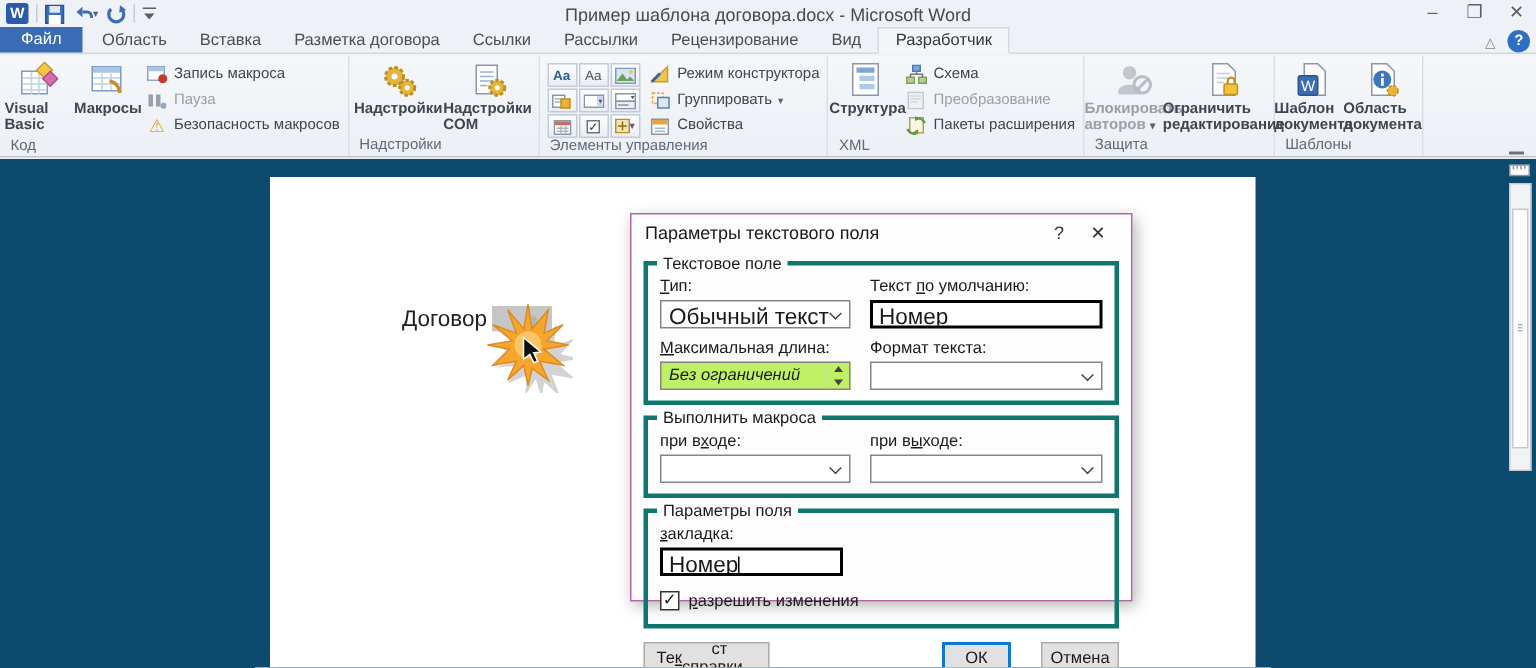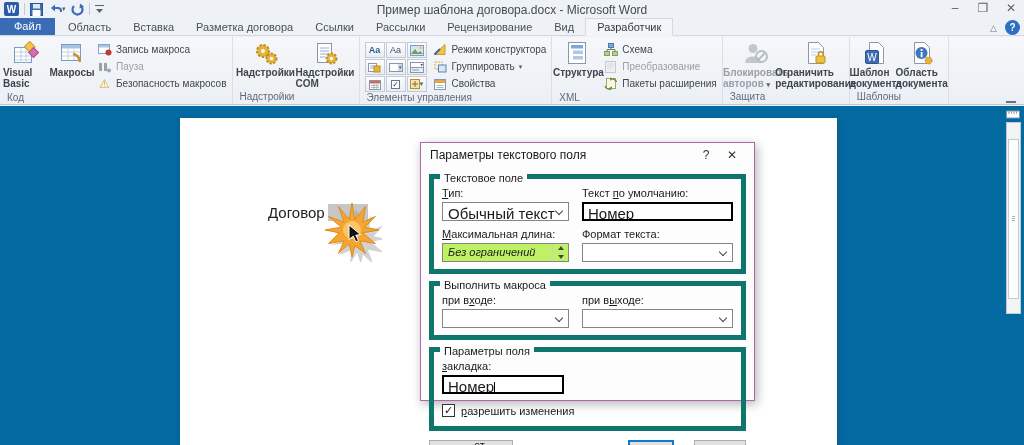--- a/index.html
+++ b/index.html
@@ -41,42 +41,42 @@
   .sicon { width:15px; height:14px; display:flex; align-items:center; justify-content:center; flex:none; }
   .dd { font-size:7px; color:#5a626d; }
   .warn { color:#e3a117; font-size:12px; }
   .ctl-grid { display:grid; grid-template-columns:repeat(3,20px); grid-auto-rows:16px; gap:1px; padding:3px 4px 0 2px; }
   .ctl { border:1px solid #c3cbd6; background:linear-gradient(#fdfdfe,#e9edf3); display:flex; align-items:center; justify-content:center; font-size:9px; }
   .ctl.aa-bold { font-weight:bold; color:#2d5e93; }
   .ctl.aa-plain { color:#4d5560; }
   .cbx { width:9px; height:9px; border:1px solid #6b7683; background:#fff; font-size:8px; line-height:8px; text-align:center; color:#333; }
 
   
-  .docarea { position:absolute; top:106px; left:0; right:0; bottom:0; background:#0369a1; }
+  .docarea { position:absolute; top:106px; left:0; right:0; bottom:0; background:#0c4a6e; }
   .page { position:absolute; left:180px; top:12px; width:657px; height:calc(100% - 12px); background:#fff; box-shadow:1px 1px 4px rgba(60,64,72,.45); }
   .docline { position:absolute; left:88px; top:86px; display:flex; align-items:center; font-size:15px; color:#222; }
   .formfield { display:inline-block; width:40px; height:17px; background:#c6c6c6; margin-left:3px; }
   .starburst { position:absolute; left:142px; top:82px; }
   .mousecursor { position:absolute; left:168px; top:106px; }
 
   
   .split-handle { position:absolute; right:8px; top:-5px; width:10px; height:3px; border-top:2px solid #6b7380; }
   .ruler-toggle { position:absolute; right:4px; top:1px; }
   .vscroll { position:absolute; right:3px; top:16px; width:15px; height:192px; background:#f2f3f5; border:1px solid #c4c9d0; }
   .vs-up { height:13px; display:flex; align-items:center; justify-content:center; }
   .vs-up .tri { width:0; height:0; border-left:4px solid transparent; border-right:4px solid transparent; border-bottom:5px solid #5f6check670; border-bottom-color:#5f6670; }
   .vs-thumb { position:absolute; left:1px; right:1px; top:16px; height:160px; background:#fdfdfd; border:1px solid #c4c9d0; }
   .vs-grip { position:absolute; left:3px; right:3px; top:76px; height:1px; border-top:1px solid #aab0b8; box-shadow:0 2px 0 #aab0b8, 0 4px 0 #aab0b8; }
 
   
   .dialog { position:absolute; left:404px; top:142px; width:335px; height:259px; background:#fdfdfd; border:1px solid #b464a8; box-shadow:2px 3px 10px rgba(0,0,0,.3); font-size:11px; color:#1a1a1a; z-index:40;margin-left:16px; }
   .dlg-title { height:24px; display:flex; align-items:center; padding:0 9px; }
   .dlg-title-text { flex:1; font-size:12px; color:#1a1a1a; }
   .dlg-help, .dlg-close { width:26px; text-align:center; font-size:12px; color:#333; }
-  .gb { position:relative; border:5px solid #0f766e; margin:7px 8px 0; padding:7px 8px 7px; }
+  .gb { position:relative; border:3px solid #0f766e; margin:7px 8px 0; padding:7px 8px 7px; }
   .gb-label { position:absolute; top:-7px; left:6px; background:#fdfdfd; padding:0 4px; font-size:11px; color:#1a1a1a; }
   .frow { display:flex; gap:13px; }
   .fcol-l { width:127px; flex:none; }
   .fcol-r { flex:1; }
   .flabel { display:block; margin:1px 0 3px; font-size:11px; }
   .field { position:relative; height:19px; background:#fff; border:1px solid #858585; padding:2px 18px 0 5px; font-size:15px; white-space:nowrap; overflow:hidden; }
   .chev { position:absolute; right:6px; top:5px; width:6px; height:6px; border-right:1.4px solid #444; border-bottom:1.4px solid #444; transform:rotate(45deg); }
   .field.focused { border:2px solid #000; padding:1px 4px 0; }
   .caret { display:inline-block; width:1px; height:12px; background:#000; vertical-align:-2px; }
   .spinner { display:flex; height:19px; border:1px solid #858585; background:#bef264;font-style:italic; }

